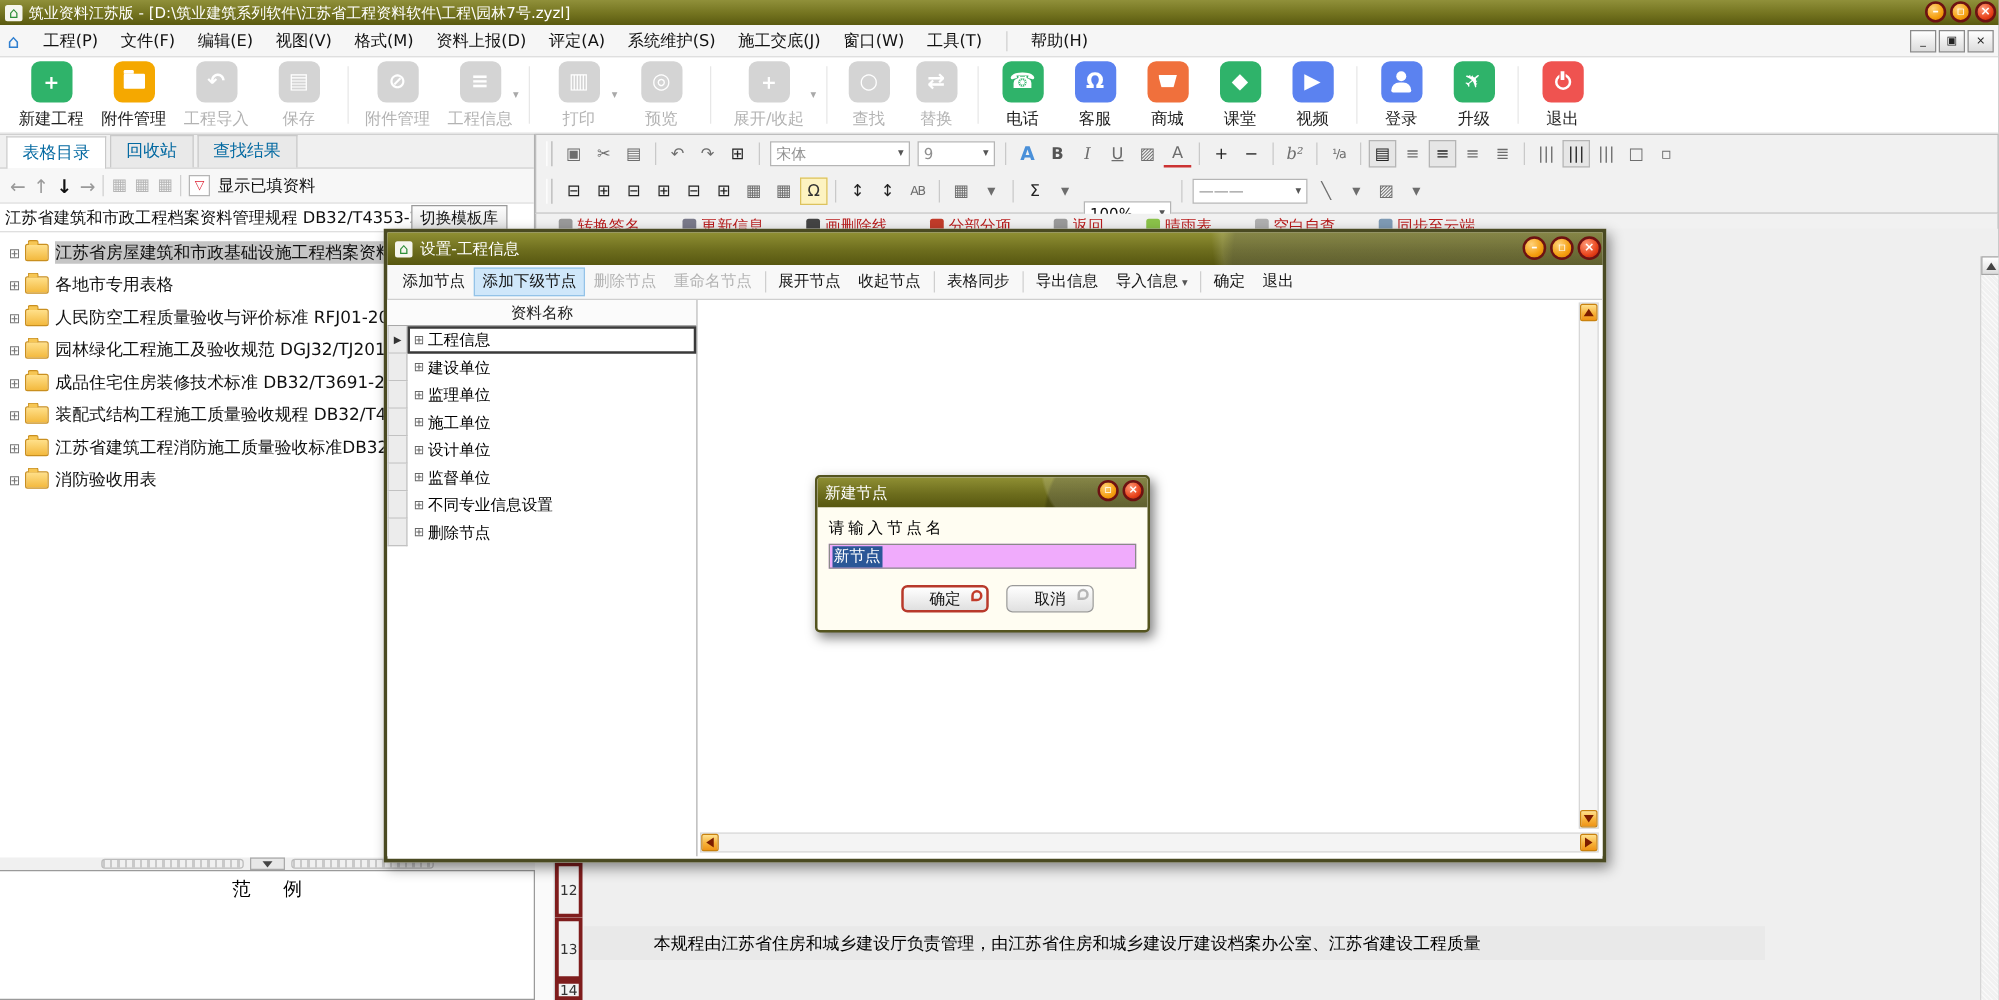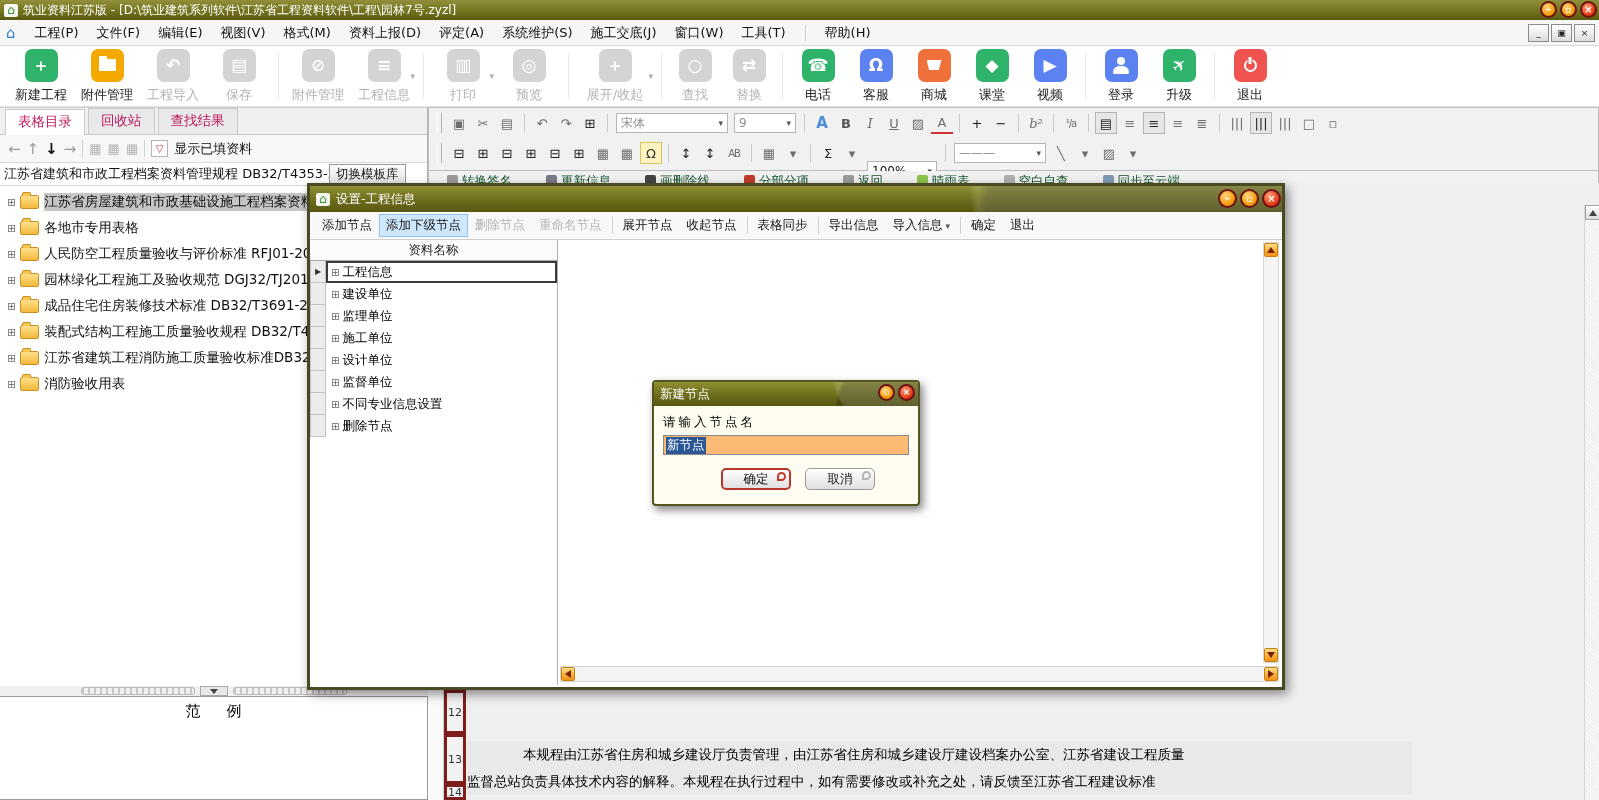--- a/index.html
+++ b/index.html
@@ -60,40 +60,40 @@
     justify-content:space-between;padding:0 4px;box-sizing:border-box;margin:0 3px;}
   .f-combo .cv{overflow:hidden;white-space:nowrap;}
   .f-combo .car{color:#555;font-size:9px;margin-left:5px;}
   .f-combo.en{color:#111;}
   .bA{font-weight:bold;color:#4a90d9;font-size:15px;} .bB{font-weight:bold;color:#555;} .bI{font-style:italic;font-family:"DejaVu Serif",serif;}
   .bU{text-decoration:underline;} .redline{border-bottom:2px solid #c33;line-height:1;}
   .mini{font-size:10px;letter-spacing:-1px;}
 
   
   .strip{left:428px;top:171px;width:1171px;height:12px;overflow:hidden;background:#f1f1f1;border-left:1px solid #bdbdbd;border-right:1px solid #bdbdbd;box-sizing:border-box;}
-  .strip-row{display:flex;align-items:flex-start;gap:34px;padding:2px 0 0 18px;font-size:12.5px;color:#14532d;white-space:nowrap;}
+  .strip-row{display:flex;align-items:flex-start;gap:34px;padding:2px 0 0 18px;font-size:12.5px;color:#b91c1c;white-space:nowrap;}
   .s-ico{display:inline-block;width:11px;height:11px;border-radius:2px;margin-right:4px;vertical-align:-1px;}
 
   
   .docbg{left:428px;top:183px;width:1171px;height:617px;background:#efefef;}
   .doc-strip{left:428px;top:690px;width:16px;height:110px;background:#fafafa;border-right:1px solid #cfcfcf;box-sizing:border-box;}
   .numcol{left:444px;top:690px;width:23px;height:110px;}
   .numcell{position:absolute;left:0;width:22px;background:#f2f2f2;border:3px solid #7f1d1d;box-sizing:border-box;
     display:flex;align-items:center;justify-content:center;font-size:11px;color:#333;}
   .band{position:absolute;left:467px;width:945px;height:27px;background:#e9e9e9;display:flex;align-items:center;
     font-size:13.5px;color:#000;white-space:nowrap;overflow:hidden;}
   .band.ind{padding-left:56px;box-sizing:border-box;}
   .rscroll{left:1584px;top:205px;width:15px;height:595px;background:repeating-linear-gradient(45deg,#f8f8f8 0 1px,#f1f1f1 1px 3px);border-left:1px solid #d5d5d5;}
   .rs-btn{position:absolute;left:0;top:0;width:15px;height:15px;background:linear-gradient(#fff,#dcdcdc);border:1px solid #a5a5a5;
     box-sizing:border-box;display:flex;align-items:center;justify-content:center;}
 
   
   .lp{left:0;top:107px;width:428px;height:583px;background:#f5f5f5;border-right:1px solid #b0b0b0;border-top:1px solid #d0d0d0;box-sizing:border-box;}
   .lp-tabs{height:26px;display:flex;align-items:flex-end;background:#f0f0f0;border-bottom:1px solid #c9c9c9;padding-left:5px;}
-  .lp-tab{padding:3px 12px 4px;font-size:13.5px;border:1px solid #c9c9c9;border-bottom:none;background:#e9e9e9;margin-right:3px;color:#be185d;}
+  .lp-tab{padding:3px 12px 4px;font-size:13.5px;border:1px solid #c9c9c9;border-bottom:none;background:#e9e9e9;margin-right:3px;color:#0369a1;}
   .lp-tab.active{background:#fff;position:relative;top:1px;}
   .lp-nav{height:27px;display:flex;align-items:center;gap:6px;padding-left:8px;border-bottom:1px solid #dadada;background:#f7f7f7;}
   .nav-a{font-size:15px;color:#9a9a9a;} .nav-a.hot{color:#111;font-weight:bold;}
   .nav-grid{font-size:13px;color:#b5b5b5;}
   .vline{width:1px;height:17px;background:#d0d0d0;}
   .funnel{width:15px;height:15px;border:1px solid #b5b5b5;background:#fff;color:#d23;font-size:10px;display:flex;align-items:center;justify-content:center;}
   .lp-filter-label{color:#111;}
   .lp-template{height:22px;display:flex;align-items:center;background:#fff;border-bottom:1px solid #d5d5d5;padding-left:4px;}
   .lp-template .tpl{width:325px;overflow:hidden;white-space:nowrap;font-size:13px;color:#111;}
   .tpl-btn{font-size:12.5px;border:1px solid #9a9a9a;background:linear-gradient(#fdfdfd,#e2e2e2);padding:1px 6px;white-space:nowrap;}
@@ -153,21 +153,21 @@
 
   
   .ndlg{left:652px;top:380px;width:268px;height:126px;border:2px solid #54541f;border-radius:4px;box-sizing:border-box;
     background:#fffdf2;box-shadow:3px 4px 9px rgba(0,0,0,.5);z-index:20;}
   .ndlg .olive-title{height:24px;border-radius:2px 2px 0 0;}
   .nd-btns{position:absolute;right:3px;top:2px;display:flex;gap:3px;}
   .nd-btn{width:17px;height:17px;border-radius:50%;border:2px solid #6d1212;box-sizing:border-box;display:flex;align-items:center;justify-content:center;
     color:#fff;font-size:9px;font-weight:bold;line-height:1;}
   .nd-body{padding:8px 9px 0;}
   .nd-label{font-size:12.5px;letter-spacing:3px;color:#000;margin-bottom:4px;}
-  .nd-input{height:20px;border:1px solid #8a8a8a;background:#fdba74;display:flex;align-items:center;padding-left:2px;box-sizing:border-box;}
+  .nd-input{height:20px;border:1px solid #8a8a8a;background:#f0abfc;display:flex;align-items:center;padding-left:2px;box-sizing:border-box;}
   .nd-sel{background:#2b5797;color:#fff;font-size:12.5px;padding:0 1px;}
   .nd-row{display:flex;gap:14px;margin:13px 0 0 58px;}
   .nd-ok{width:70px;height:22px;border:2px solid #b8392b;border-radius:5px;background:linear-gradient(#ffffff,#e0e0e0);
     font-size:12.5px;display:flex;align-items:center;justify-content:center;position:relative;box-sizing:border-box;}
   .nd-cancel{width:70px;height:22px;border:1px solid #9a9a9a;border-radius:5px;background:linear-gradient(#ffffff,#e0e0e0);
     font-size:12.5px;display:flex;align-items:center;justify-content:center;position:relative;box-sizing:border-box;}
   .curl{position:absolute;right:3px;top:2px;width:9px;height:9px;border:2px solid #c23b2a;border-radius:50% 50% 50% 0;box-sizing:border-box;}
   .curl.grey{border-color:#b5b5b5;}
 </style>
 </head>
@@ -489,21 +489,20 @@
     <div class="ex-title">范例</div>
   </div>
 
   <div class="abs doc-strip"></div>
   <div class="abs numcol">
     <span class="numcell" style="top:0;height:44px;">12</span>
     <span class="numcell" style="top:44px;height:50px;">13</span>
     <span class="numcell" style="top:94px;height:16px;">14</span>
   </div>
   <div class="abs band ind" style="top:741px;">本规程由江苏省住房和城乡建设厅负责管理，由江苏省住房和城乡建设厅建设档案办公室、江苏省建设工程质量</div>
-  <div class="abs band" style="top:768px;">监督总站负责具体技术内容的解释。本规程在执行过程中，如有需要修改或补充之处，请反馈至江苏省工程建设标准</div>
 
   <div class="abs dlg">
     <div class="olive-title">
       <span class="house-chip">
           <span>⌂</span>
         </span>
       <span>设置-工程信息</span>
       <span class="dlg-btns">
         <span class="dlg-btn wb-orange">–</span>
         <span class="dlg-btn wb-orange">▫</span>

